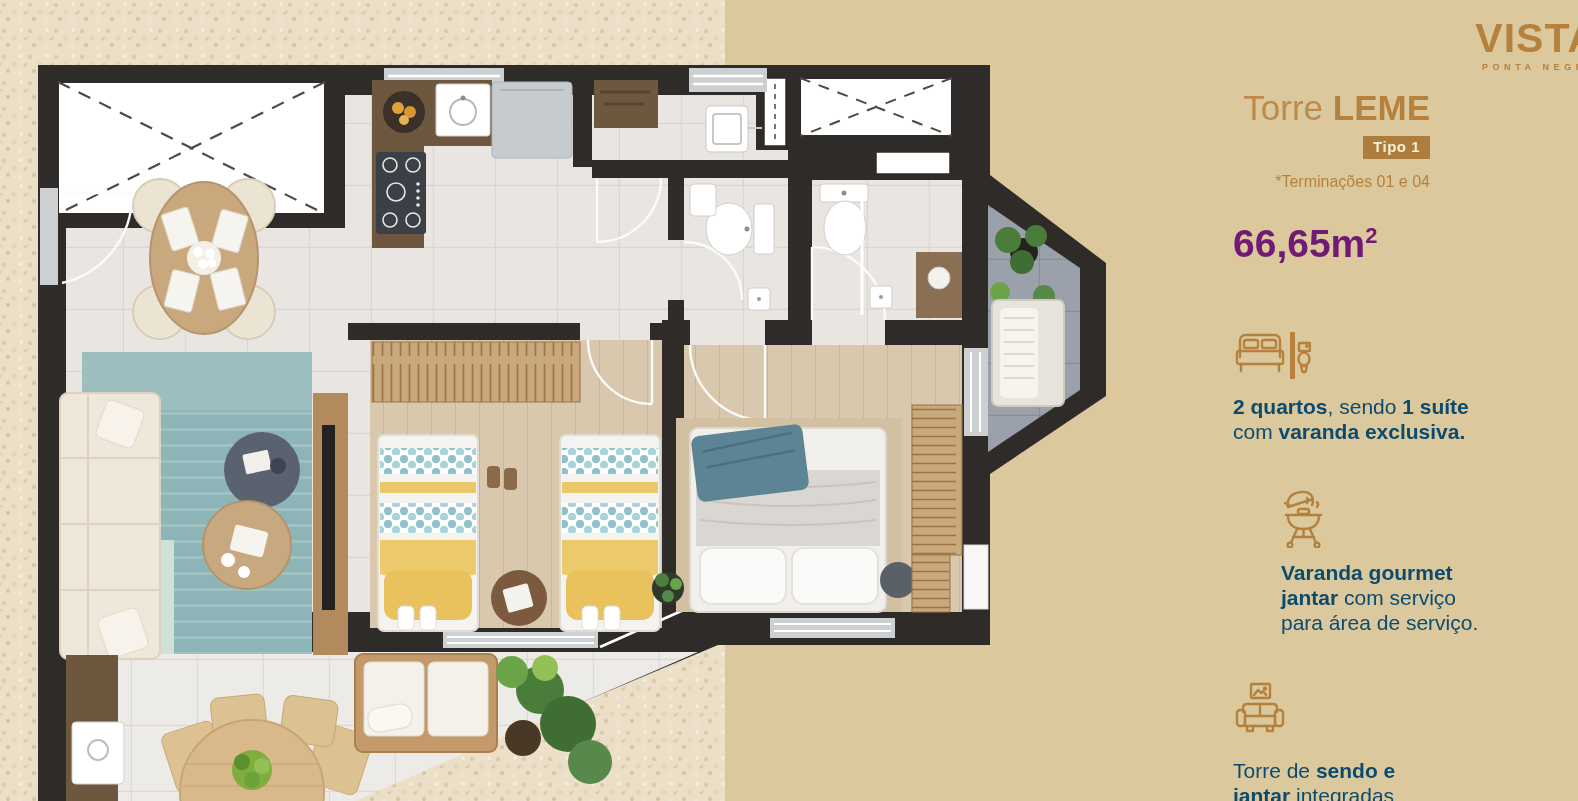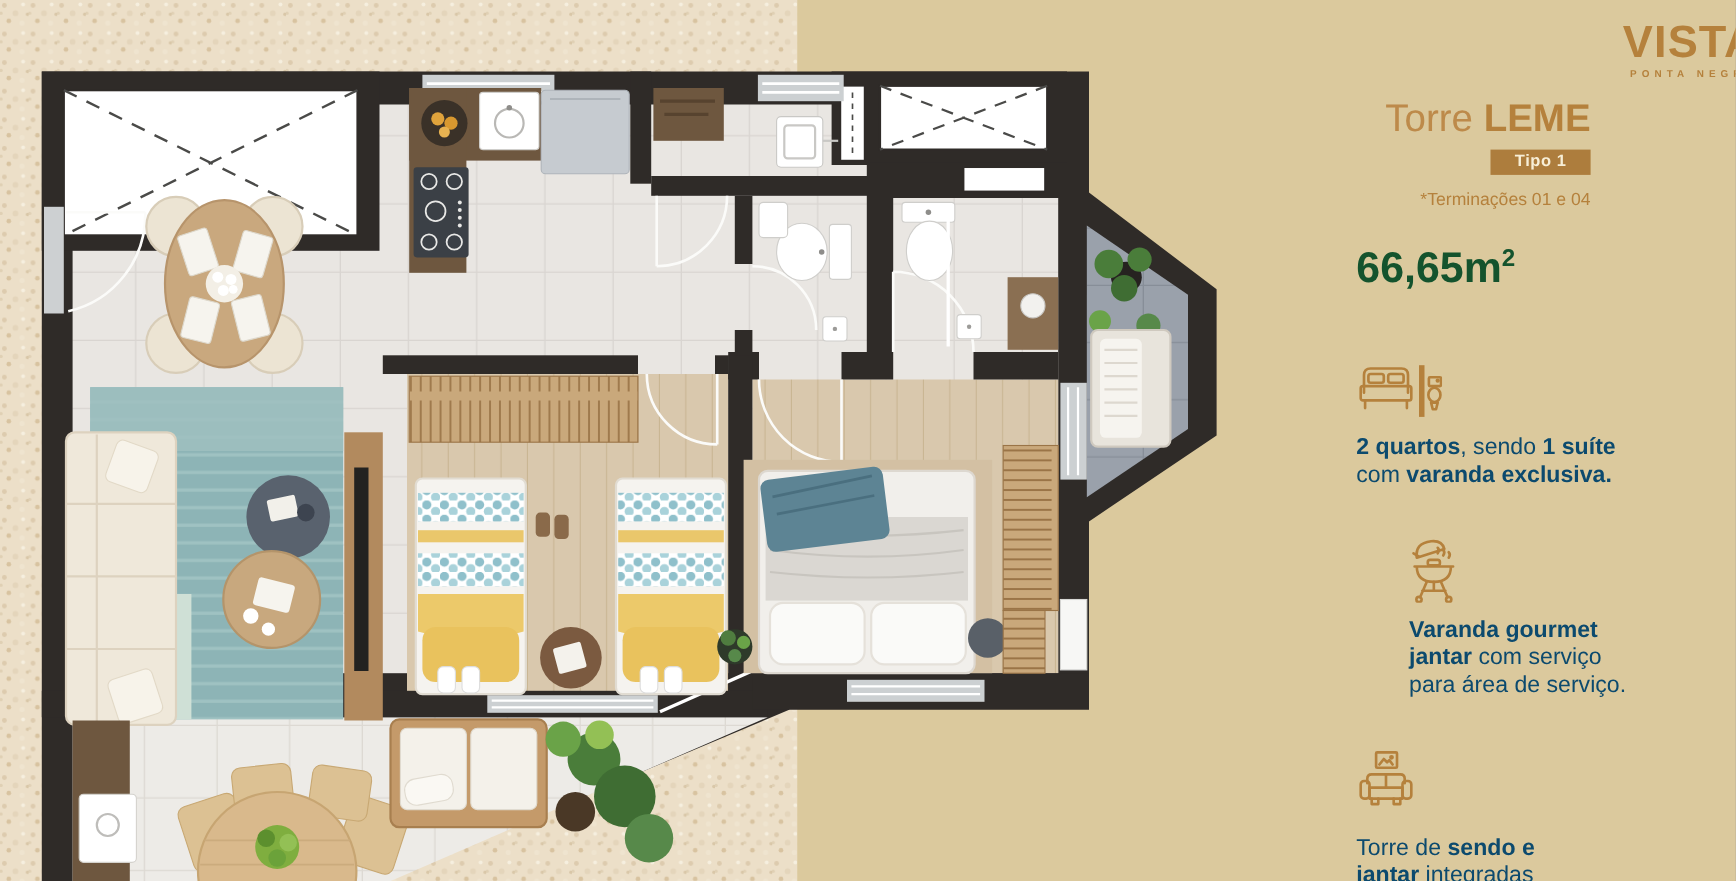--- a/index.html
+++ b/index.html
@@ -3,27 +3,27 @@
 <meta charset="utf-8">
 <style>
   html,body{margin:0;padding:0;background:#888;}
   .stage{position:relative;width:1578px;height:801px;overflow:hidden;
          font-family:"Liberation Sans",sans-serif;background:#dbc99d;}
   .stage svg.plan{position:absolute;left:0;top:0;}
   
   .logo{position:absolute;top:18px;right:-20px;text-align:right;color:#b5813c;}
   .logo .word{font-size:41px;font-weight:800;letter-spacing:1px;line-height:1;}
   .logo .tag{font-size:9px;font-weight:700;letter-spacing:4.6px;margin-top:3px;}
-  .hdr{position:absolute;top:90px;right:132px;text-align:right;color:#b5813c;}
+  .hdr{position:absolute;top:90px;right:148px;text-align:right;color:#b5813c;}
   .hdr .title{font-size:35px;line-height:1.05;color:#bd8a4a;}
   .hdr .title b{font-weight:800;color:#b5813c;}
-  .badge{display:inline-block;margin-top:9px;padding:2px 22px 4px;background:#ad7d3d;
+  .badge{display:inline-block;margin-top:9px;padding:2px 10px 4px;background:#ad7d3d;
          color:#f7eed6;font-size:15px;font-weight:600;letter-spacing:.5px;}
   .foot{margin-top:14px;font-size:16px;color:#b5813c;}
-  .area{position:absolute;left:1233px;top:222px;color:#14532d;font-size:39px;font-weight:800;}
+  .area{position:absolute;left:1233px;top:222px;color:#701a75;font-size:39px;font-weight:800;}
   .area sup{font-size:22px;vertical-align:super;line-height:0;}
   .feature{position:absolute;left:1233px;color:#b5813c;}
   .feature .ficon{height:56px;display:flex;align-items:flex-end;}
   .feature p{margin:12px 0 0;font-size:21px;line-height:25px;color:#0c4a6e;}
   .feature p b{font-weight:700;}
   .f1{top:326px;} .f2{top:492px;margin-left:48px;} .f3{top:682px;}
   .f3 p{margin-top:20px;}
 </style>
 </head>
 <body>

